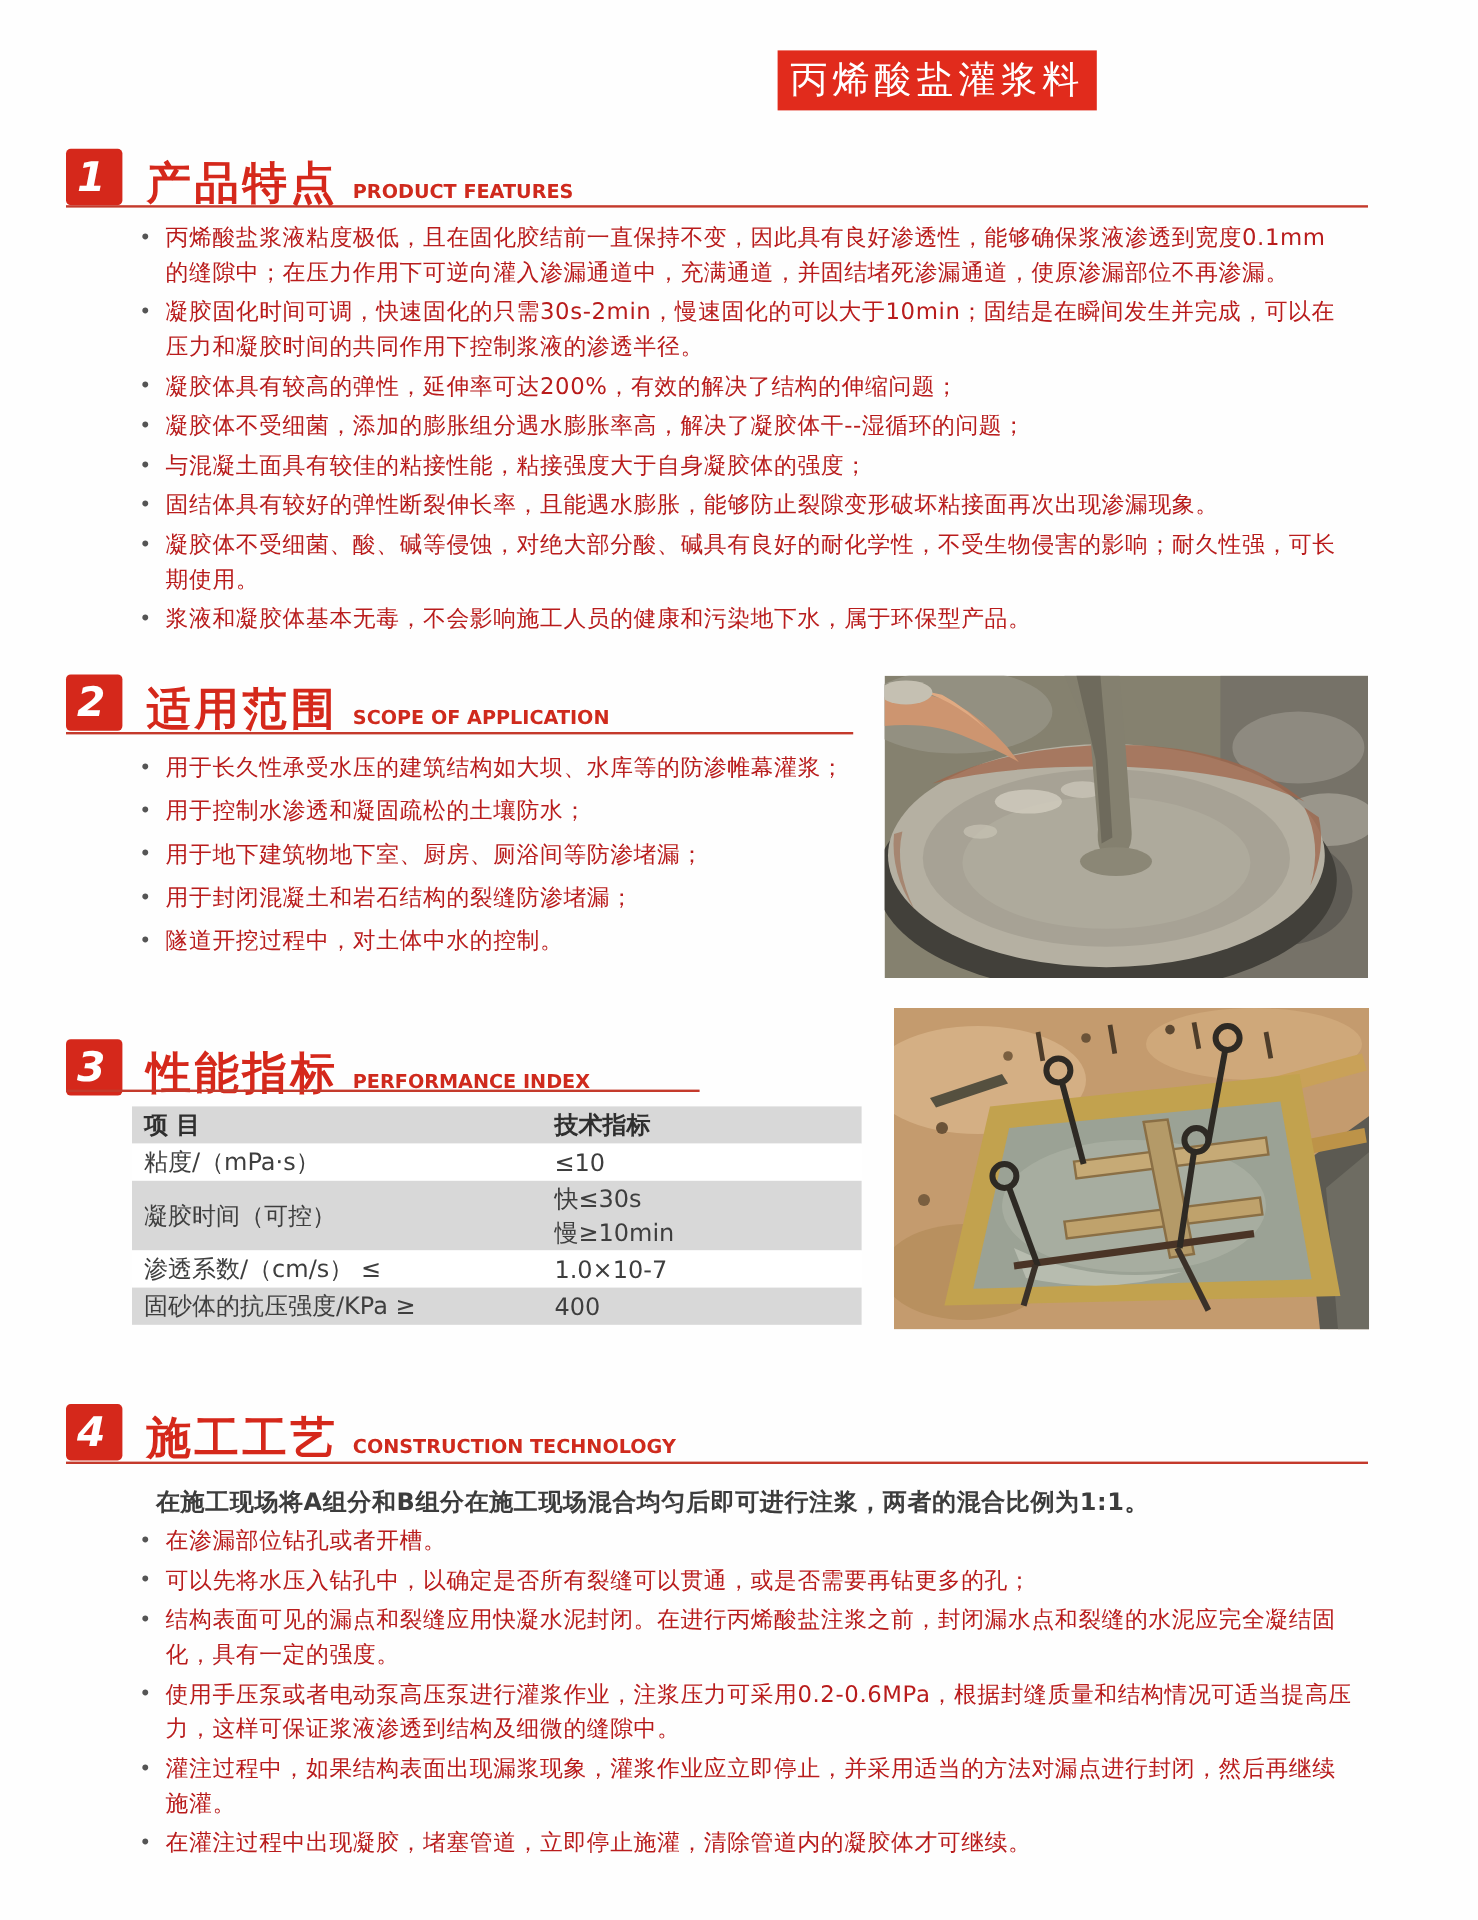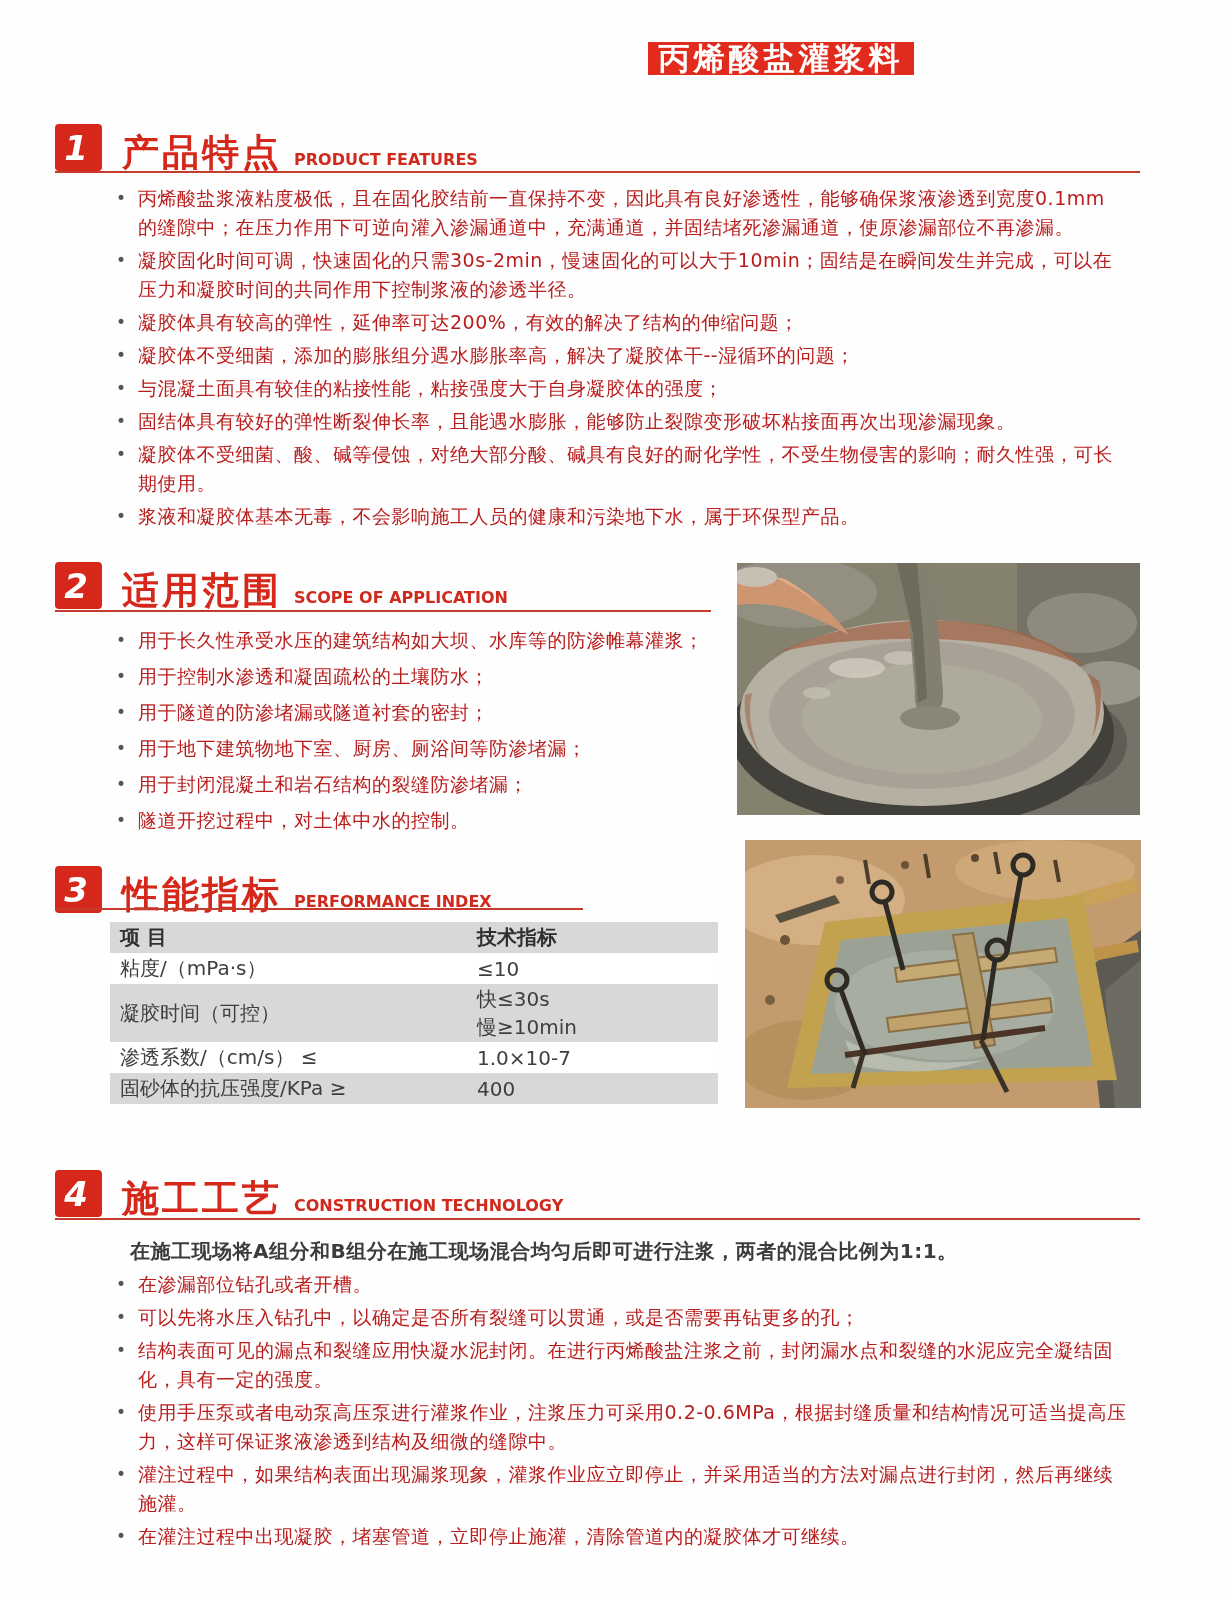--- a/index.html
+++ b/index.html
@@ -8,23 +8,23 @@
     width:1232px; height:1600px;
     font-family:"DejaVu Sans","Liberation Sans",sans-serif;
     color:#4b4b4b;
     position:relative;
     overflow:hidden;
   }
   .page { position:absolute; inset:0; background:#fefefe; }
 
   
   .title-banner {
-    position:absolute; left:648px; top:42px; width:266px; height:33px;
+    position:absolute; left:648px; top:42px; width:266px; height:50px;
     background:#e12b1c; color:#ffffff;
-    font-size:31px; font-weight:bold; letter-spacing:4px;
+    font-size:31px; font-weight:normal; letter-spacing:4px;
     display:flex; align-items:center; justify-content:center;
   }
 
   
   .sec-header { position:absolute; left:55px; display:flex; align-items:flex-end; }
   .sec-num {
     width:47px; height:47px; background:#d5281b; color:#fff;
     font-size:34px; font-weight:bold; font-style:italic;
     border-radius:4px; display:flex; align-items:center; justify-content:center;
     padding-right:5px;
@@ -58,21 +58,21 @@
     position:absolute; left:130px; top:1238px; width:1000px;
     font-size:20px; font-weight:bold; color:#3c3c3c; letter-spacing:0.5px;
   }
 
   
   .spec-table { position:absolute; left:110px; top:922px; width:608px; font-size:20px; color:#3e3e3e; }
   .t-row { display:flex; align-items:center; min-height:31px; background:#ffffff;gap:40px; }
   .t-row.alt { background:#d8d8d8; }
   .t-row.t-head { font-weight:bold; color:#2f2f2f; min-height:31px; }
   .t-label { width:310px; padding-left:10px; }
-  .t-value { flex:1; padding-left:2px;margin-left:15px; }
+  .t-value { flex:1; padding-left:2px; }
   .t-double { min-height:58px; }
   .t-double .t-value div { line-height:28px; }
 
   
   .photo { position:absolute; overflow:hidden; }
   .photo svg { display:block; }
   .photo1 { left:737px; top:563px; width:403px; height:252px; }
   .photo2 { left:745px; top:840px; width:396px; height:268px; }
 </style>
 </head>
@@ -101,21 +101,20 @@
 
   <div class="sec-header" style="top:562px">
     <div class="sec-num">2</div>
     <div class="sec-title-cn">适用范围</div>
     <div class="sec-title-en">SCOPE OF APPLICATION</div>
   </div>
   <div class="rule" style="top:610px;width:656px"></div>
   <ul class="bullets spaced" style="top:626px;left:112px;width:605px">
     <li>用于长久性承受水压的建筑结构如大坝、水库等的防渗帷幕灌浆；</li>
     <li>用于控制水渗透和凝固疏松的土壤防水；</li>
-    <li>用于隧道的防渗堵漏或隧道衬套的密封；</li>
     <li>用于地下建筑物地下室、厨房、厕浴间等防渗堵漏；</li>
     <li>用于封闭混凝土和岩石结构的裂缝防渗堵漏；</li>
     <li>隧道开挖过程中，对土体中水的控制。</li>
   </ul>
 
   <div class="photo photo1">
     <svg width="403" height="252" viewBox="0 0 403 252" xmlns="http://www.w3.org/2000/svg">
       <rect width="403" height="252" fill="#85816f"></rect>
       <rect x="280" y="0" width="123" height="252" fill="#767268"></rect>
       <ellipse cx="345" cy="60" rx="55" ry="30" fill="#8e8a80"></ellipse>

